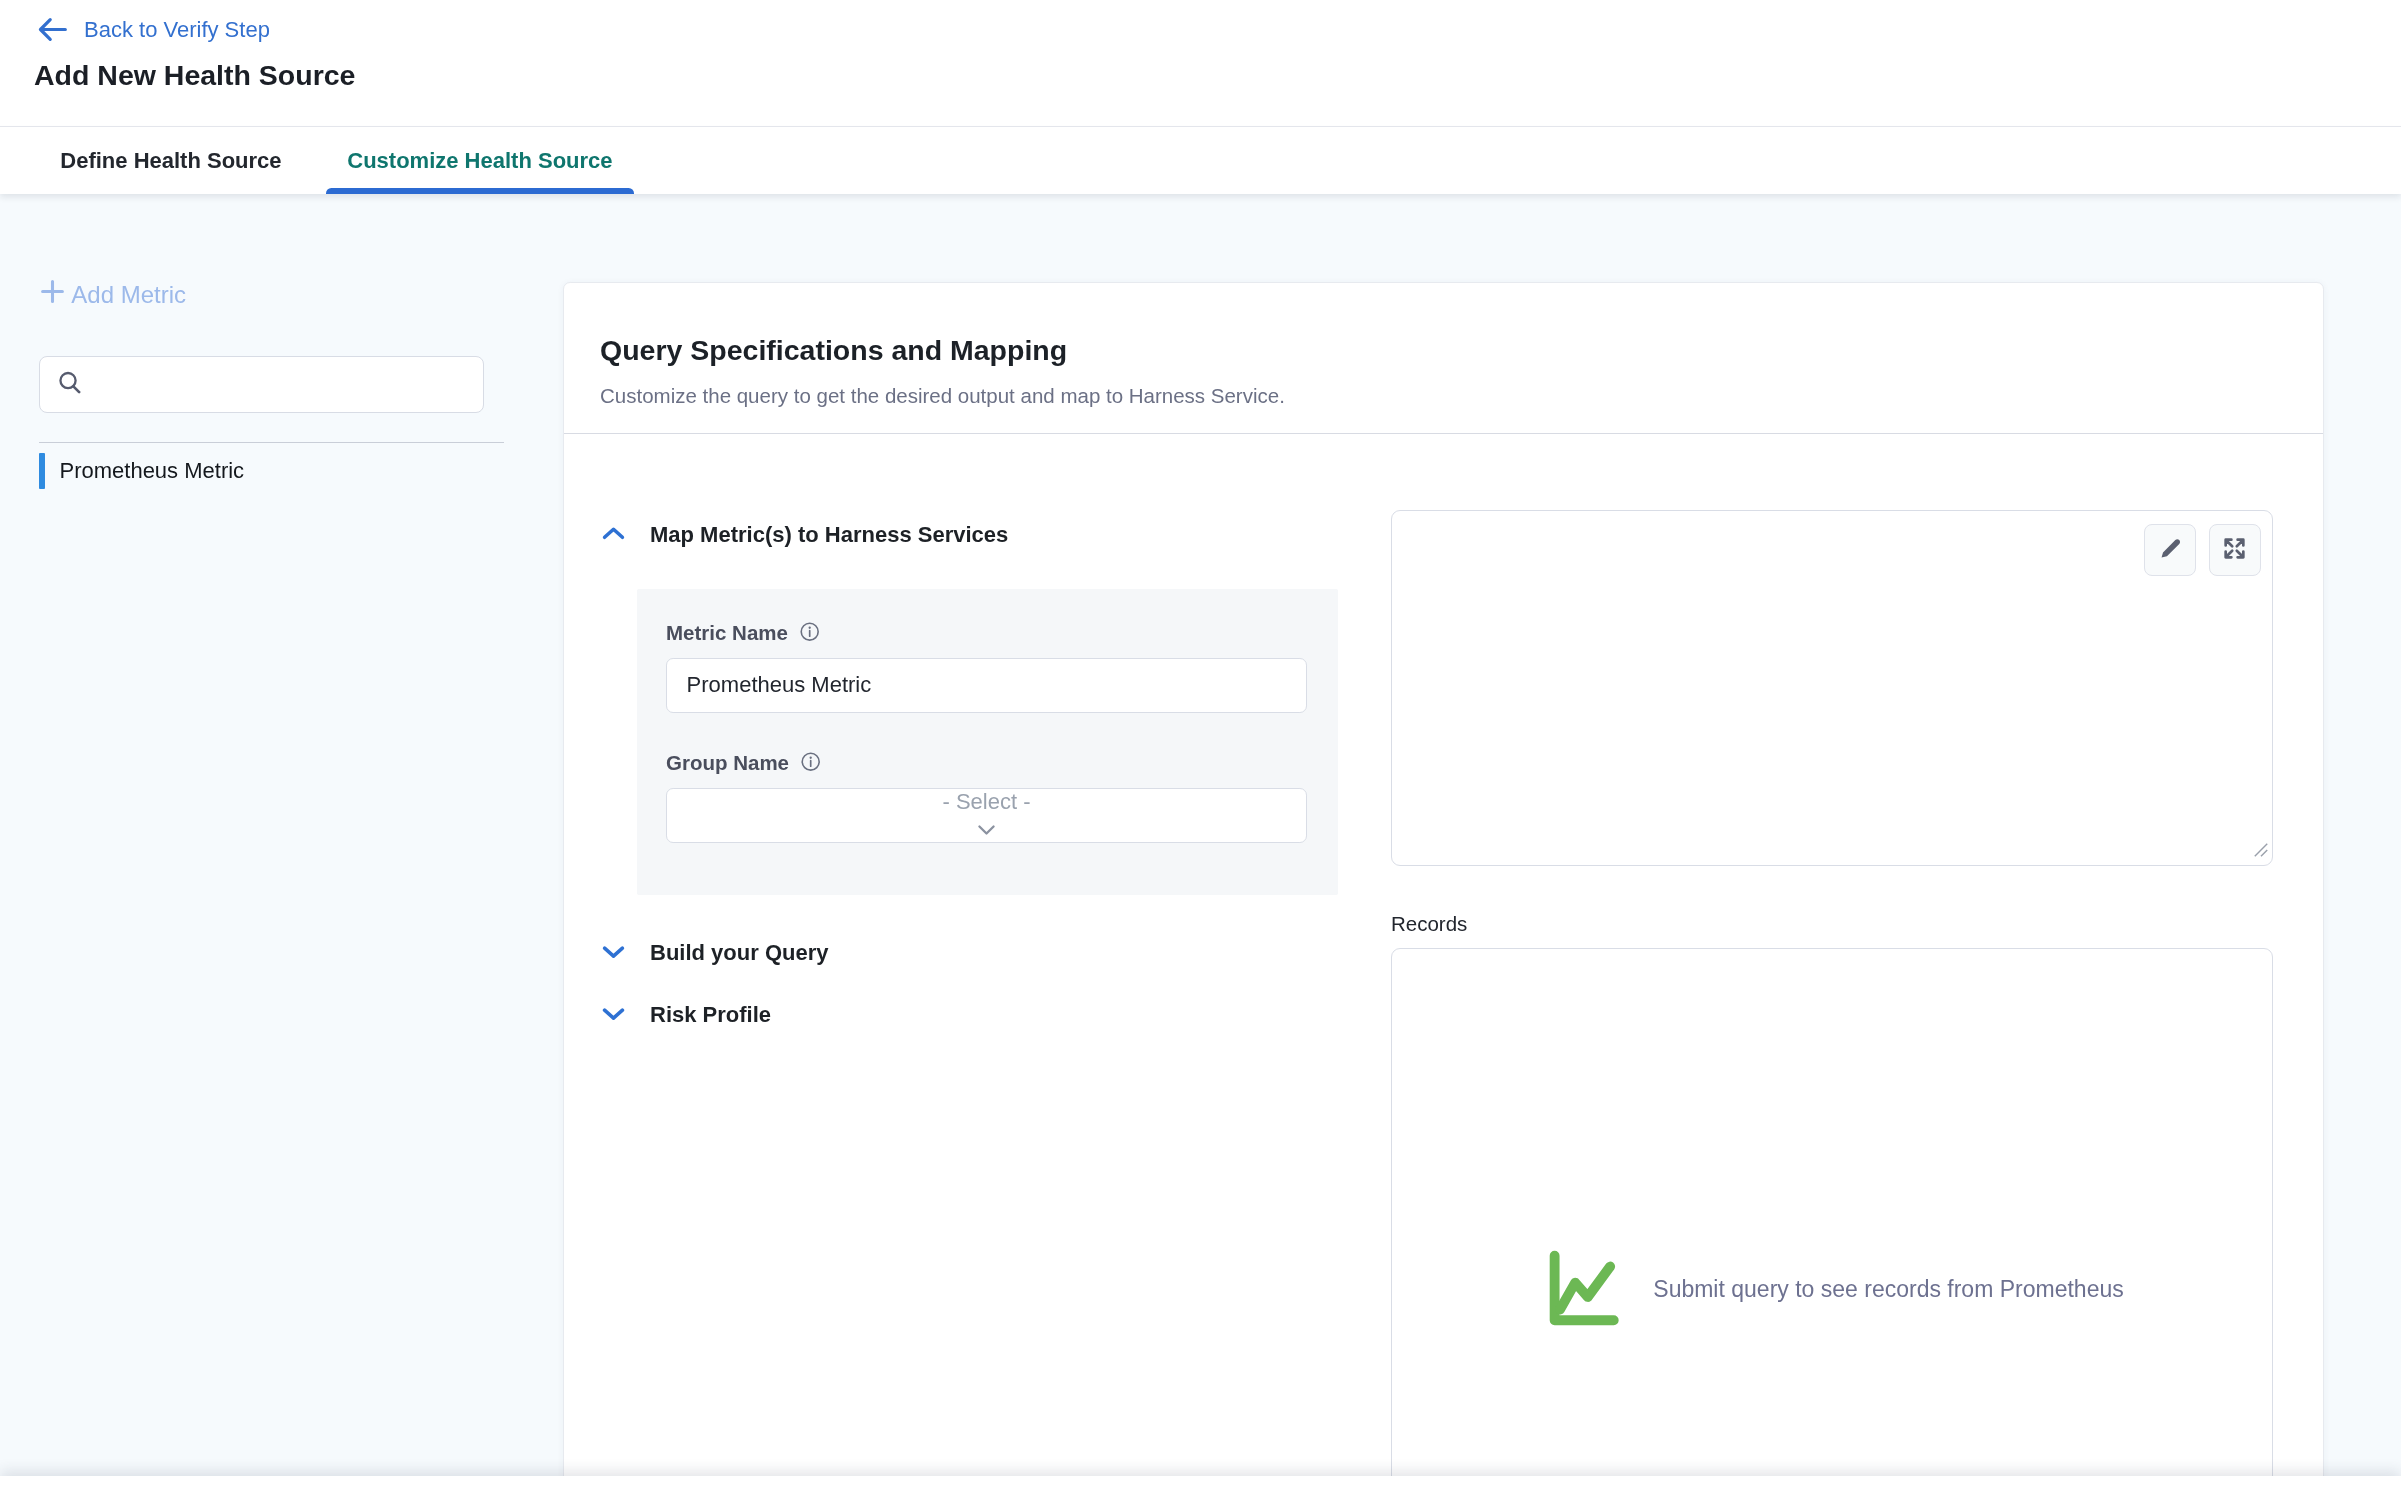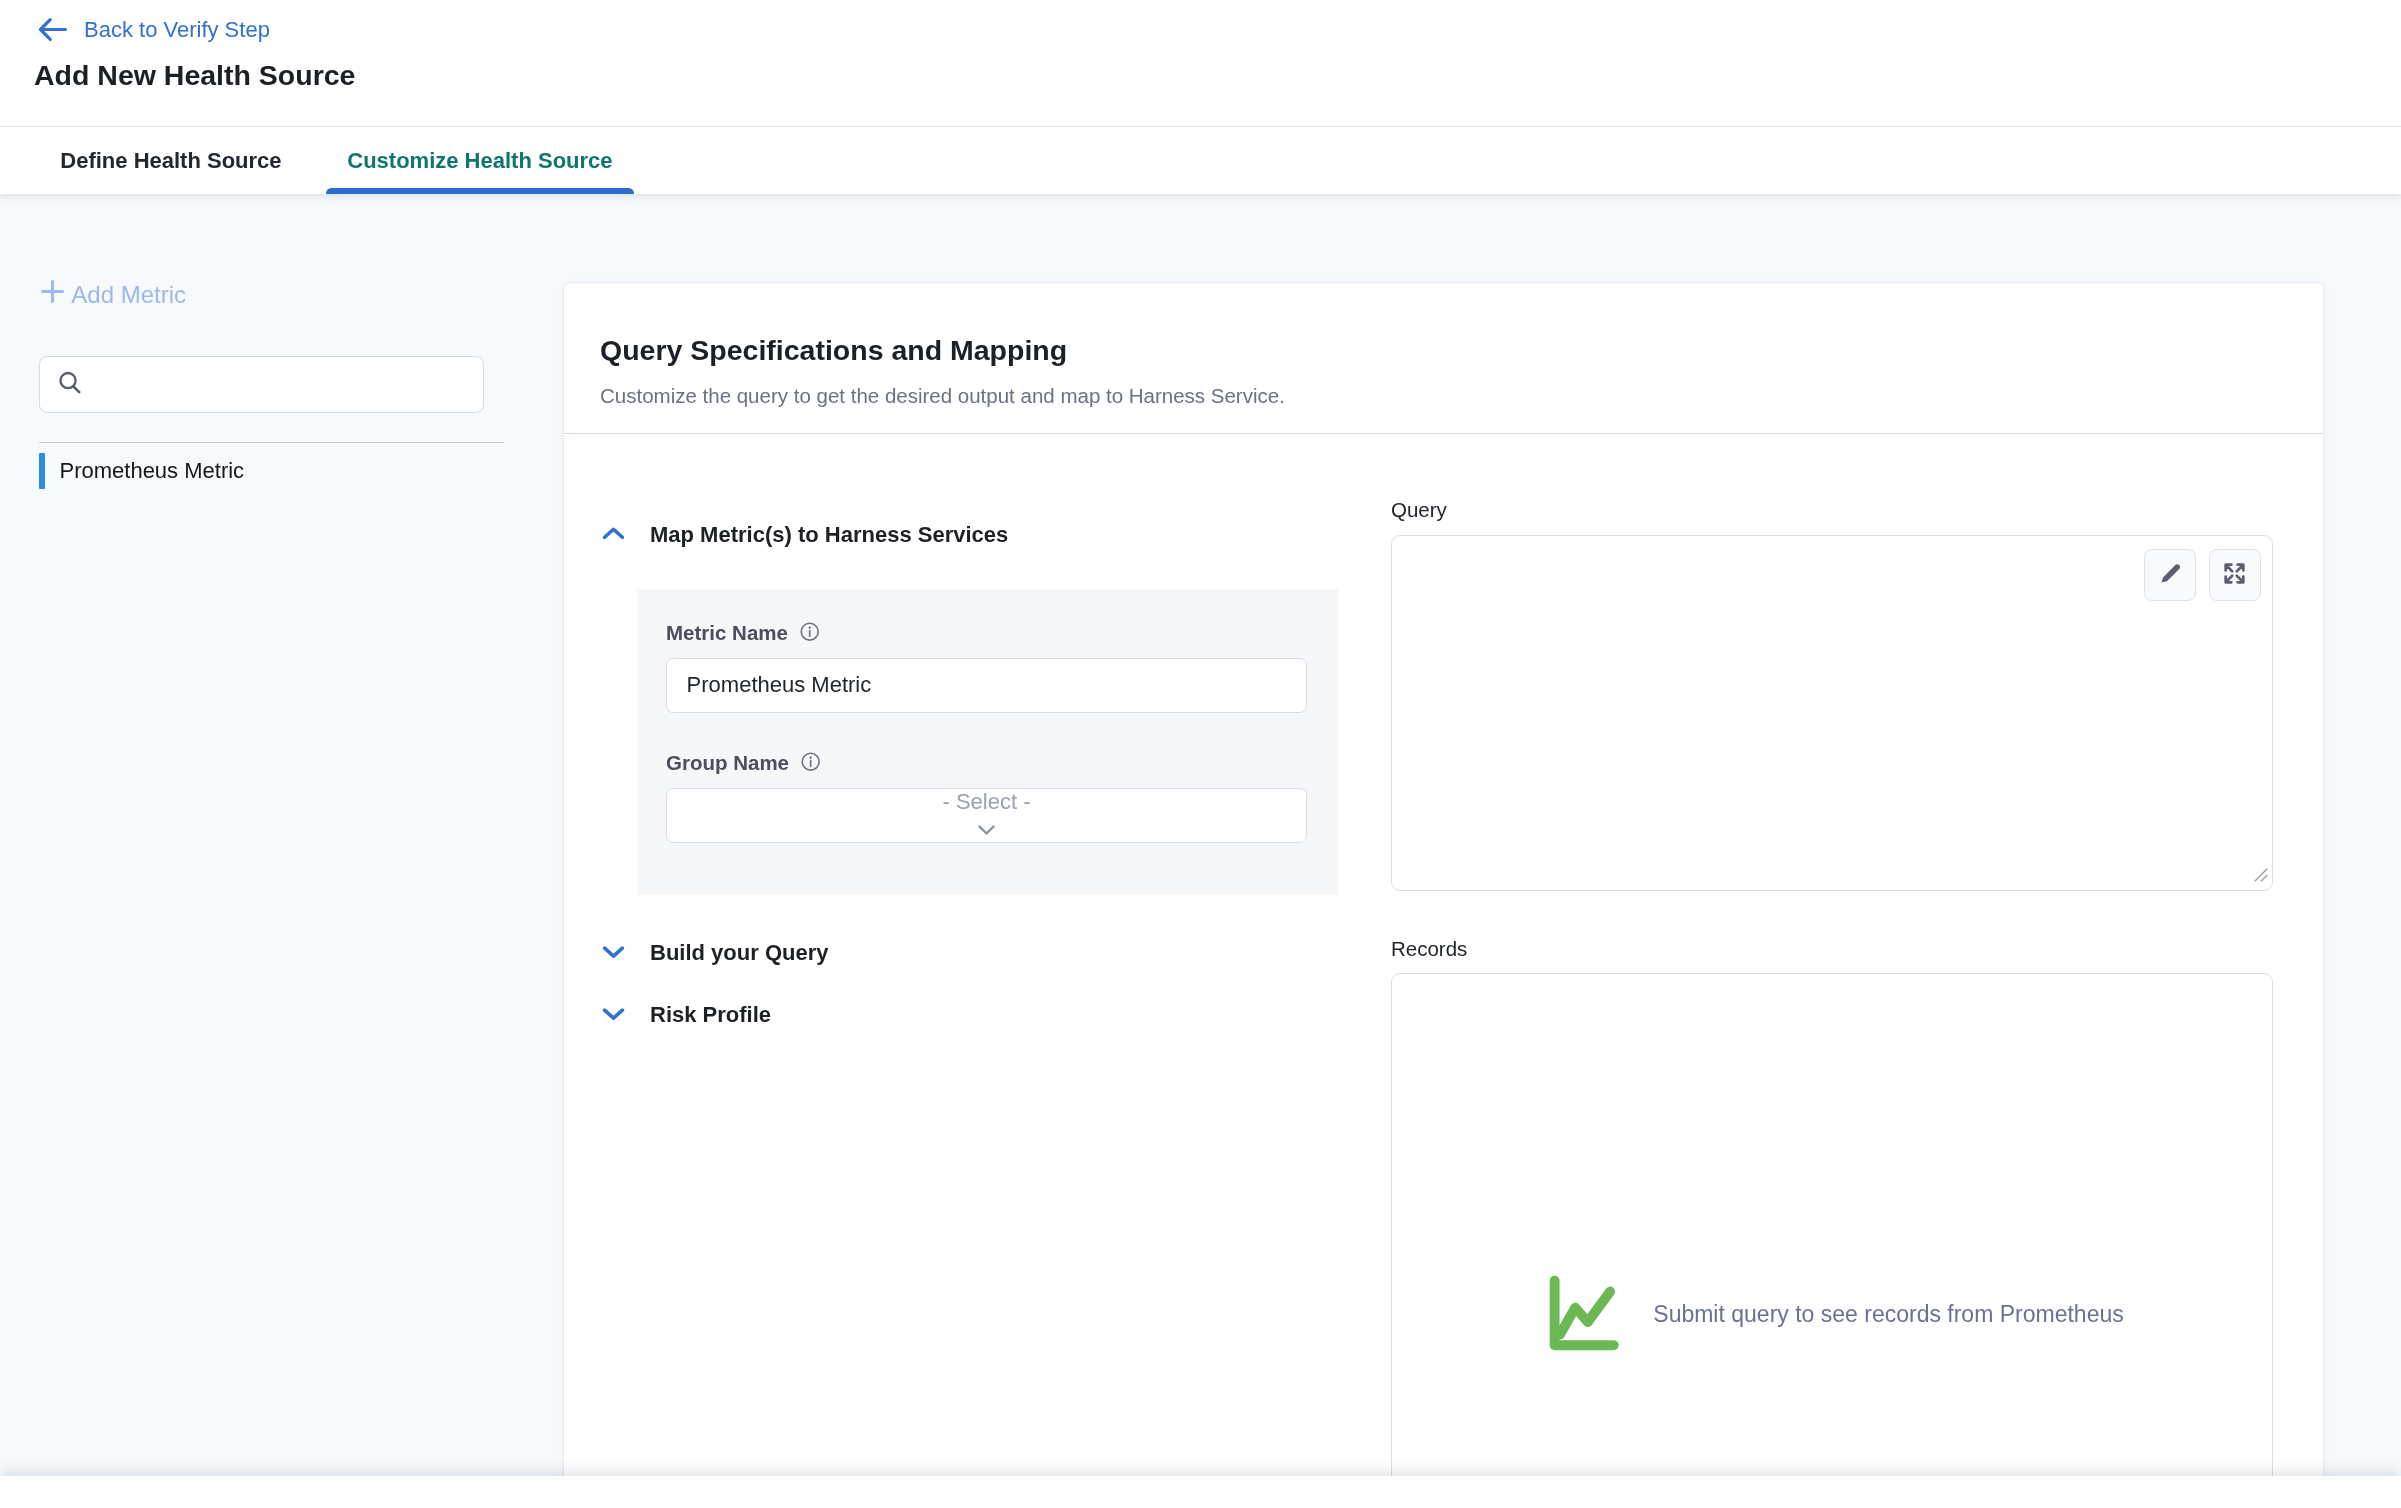--- a/index.html
+++ b/index.html
@@ -201,21 +201,20 @@
         <span>
           <svg width="27" height="21.4" viewBox="0 0 30 24">
               <path d="M5 8 L15 17 L25 8" stroke="#2e71d3" stroke-width="4" fill="none" stroke-linecap="round" stroke-linejoin="round"></path>
             </svg>
         </span>
         <span class="section-title">Risk Profile</span>
       </div>
     </div>
 
     <div class="col-right">
-      <div class="io-label">Query</div>
 
       <div class="query-wrap">
         <textarea class="query-box" style=""></textarea>
         <div class="qbtns">
           <div class="icon-btn">
             <span>
               <svg width="25" height="25" viewBox="0 0 28 28">
                   <path d="M4 24 L5.6 18.4 L19.4 4.6 C20.6 3.4 22.6 3.4 23.8 4.6 C25 5.8 25 7.8 23.8 9 L10 22.8 Z" fill="#5b6070"></path>
                 </svg>
             </span>

